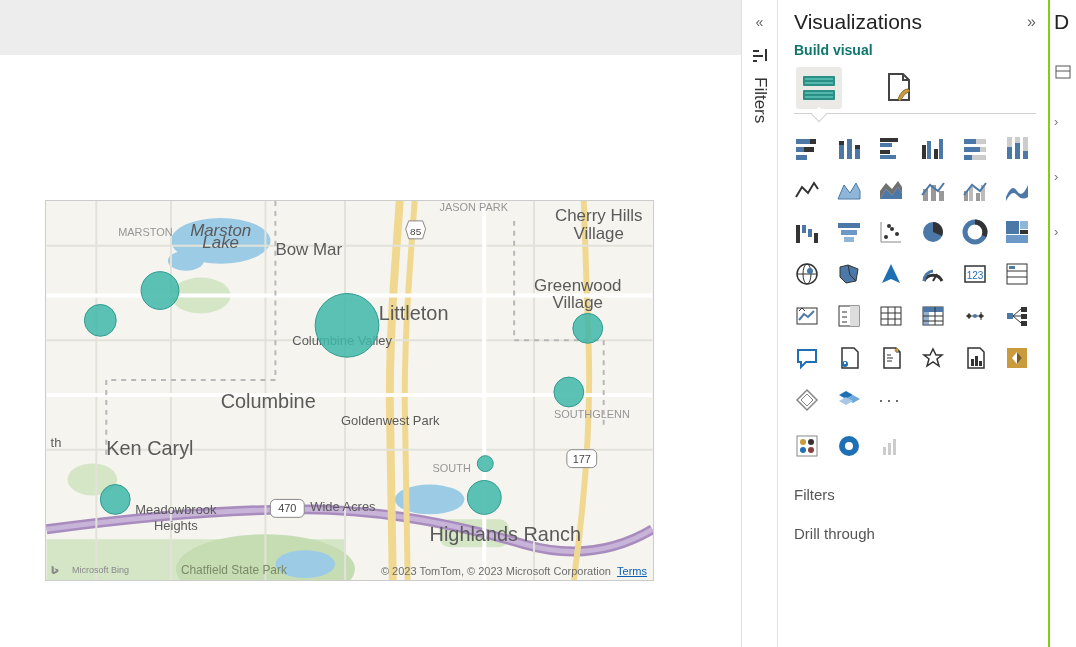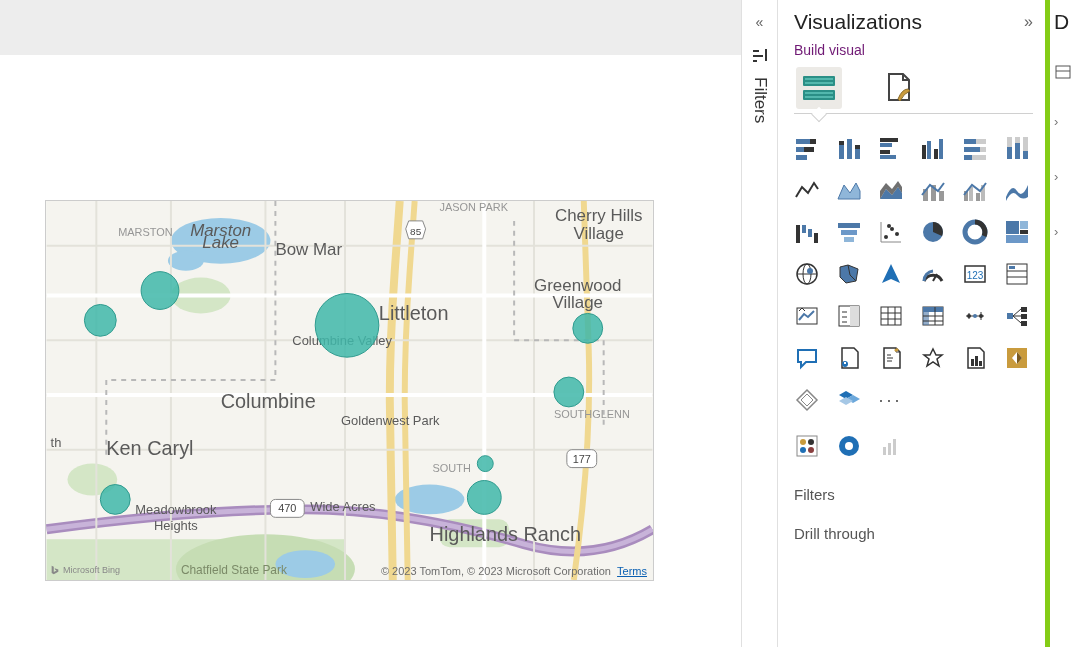--- a/index.html
+++ b/index.html
@@ -83,42 +83,43 @@
     font-size: 17px;
     color: #333;
     margin-top: 12px;
     display: inline-block;
   }
 
   .viz-pane {
     position: absolute;
     left: 778px; top: 0;
     width: 272px; height: 647px;
-    border-right: 5px solid #84cc16;
+    border-right: 2px solid #84cc16;
     background: #fff;
     padding: 10px 12px 0 16px;
   }
   .viz-header {
     display: flex;
     justify-content: space-between;
     align-items: center;
     font-size: 21px;
     color: #222;
     font-weight: 400;
     margin-bottom: 8px;
   }
   .viz-header .chev {
     font-size: 16px;
     color: #666;
     cursor: pointer;
   }
   .build-label {
     font-size: 14px;
-    color: #701a75;
+    color: #0f766e;
     margin-bottom: 4px;
+    font-weight: bold;
   }
   .build-tabs {
     display: flex;
     gap: 34px;
     padding-left: 2px;
     align-items: center;
     height: 52px;
     border-bottom: 1px solid #d0d0d0;
     position: relative;
   }
@@ -180,21 +181,21 @@
     width: 26px; height: 647px;
     background: #fff;
     padding-top: 10px;
     font-size: 21px;
     color: #222;
   }
   .data-pane > div { margin-left: 4px; margin-bottom: 28px; }
   .data-chev { font-size: 13px; color: #777; margin-left: 5px; }
 
   .bing-logo {
-    display: inline-flex; align-items: center; gap: 3px;
+    display: inline-flex; align-items: center; gap: 12px;
     font-size: 9px; color: #888;
   }
   .bing-logo svg { width: 10px; height: 10px; }
 </style>
 </head>
 <body>
 
 <div class="top-toolbar"></div>
 
 <div class="canvas-area">

